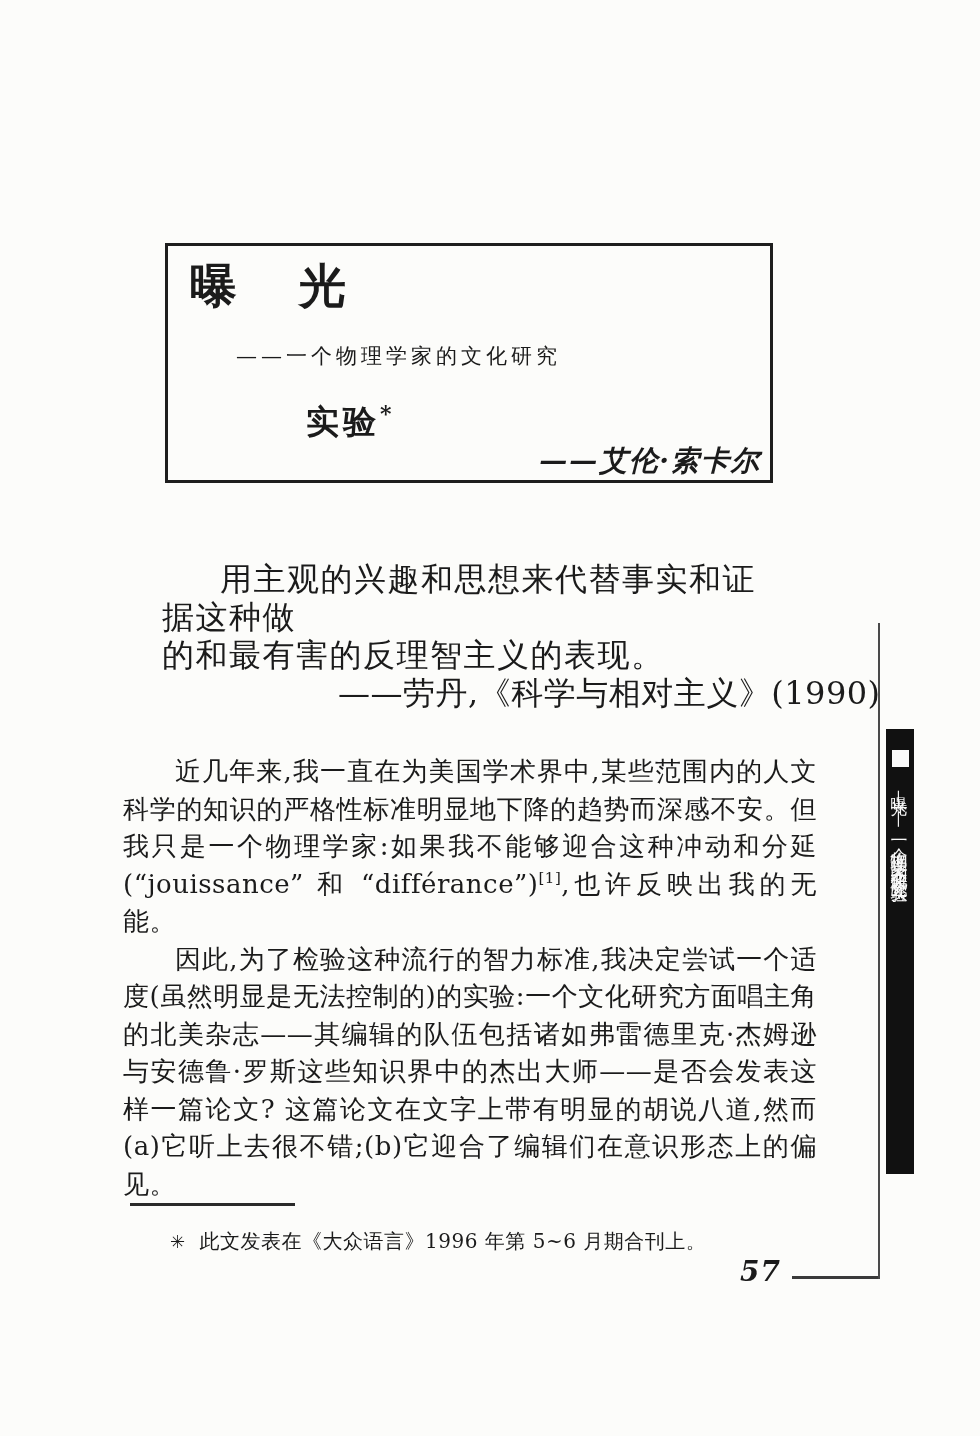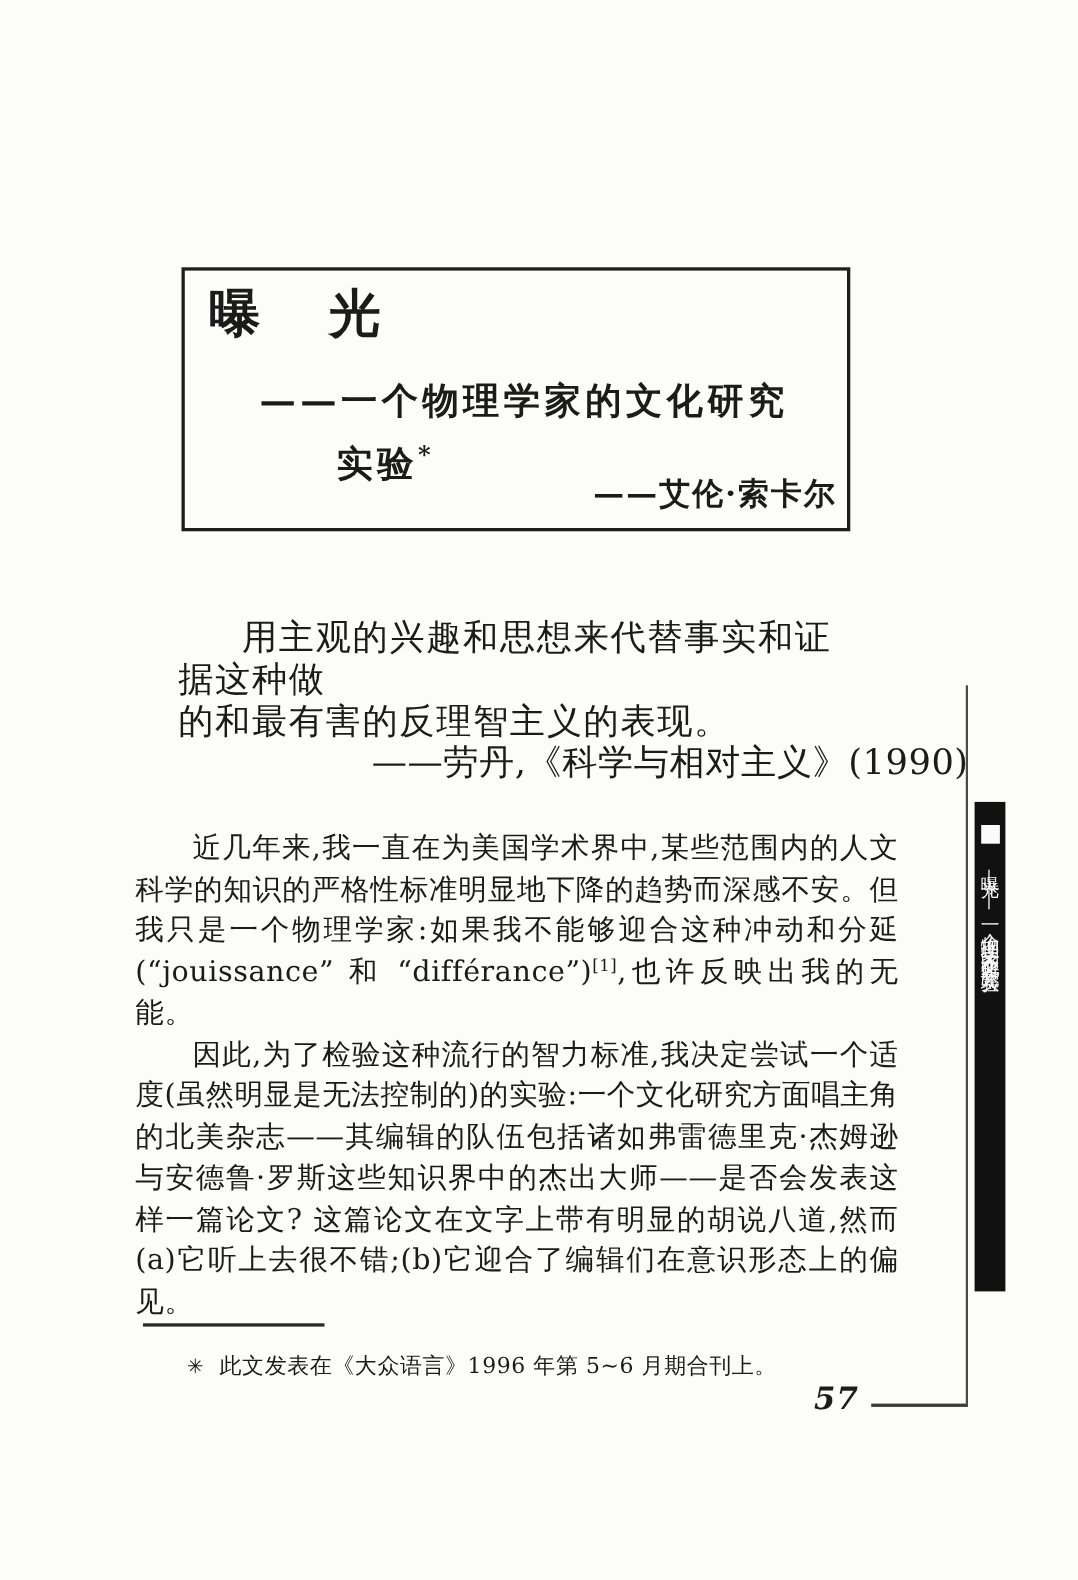--- a/index.html
+++ b/index.html
@@ -20,32 +20,33 @@
     background:#fcfcfa;
   }
   .main-title{
     position:absolute;left:22px;top:14px;
     font-size:47px;font-weight:bold;letter-spacing:0;
     line-height:1.1;
   }
   .main-title .gap{display:inline-block;width:62px;}
   .subtitle-line1{
     position:absolute;left:68px;top:96px;
-    font-size:33px;font-weight:700;letter-spacing:4px;
+    font-size:21px;font-weight:400;letter-spacing:4px;
     white-space:nowrap;
   }
   .subtitle-line2{
     position:absolute;left:138px;top:154px;
     font-size:33px;font-weight:600;letter-spacing:4px;
   }
   .subtitle-line2 sup{font-size:22px;font-weight:bold;}
   .box-author{
-    position:absolute;right:9px;top:184px;
+    position:absolute;right:9px;top:196px;
     font-size:28px;font-weight:bold;letter-spacing:2px;
     white-space:nowrap;
+    font-style:italic;
   }
   
   .epigraph{
     position:absolute;left:162px;top:560px;width:612px;
     font-size:32px;line-height:38px;letter-spacing:1.5px;
   }
   .epigraph .indent{ text-indent:58px; }
   .ep-attr{ padding-left:176px; letter-spacing:0.5px; white-space:nowrap; }
   
   .body-text{

